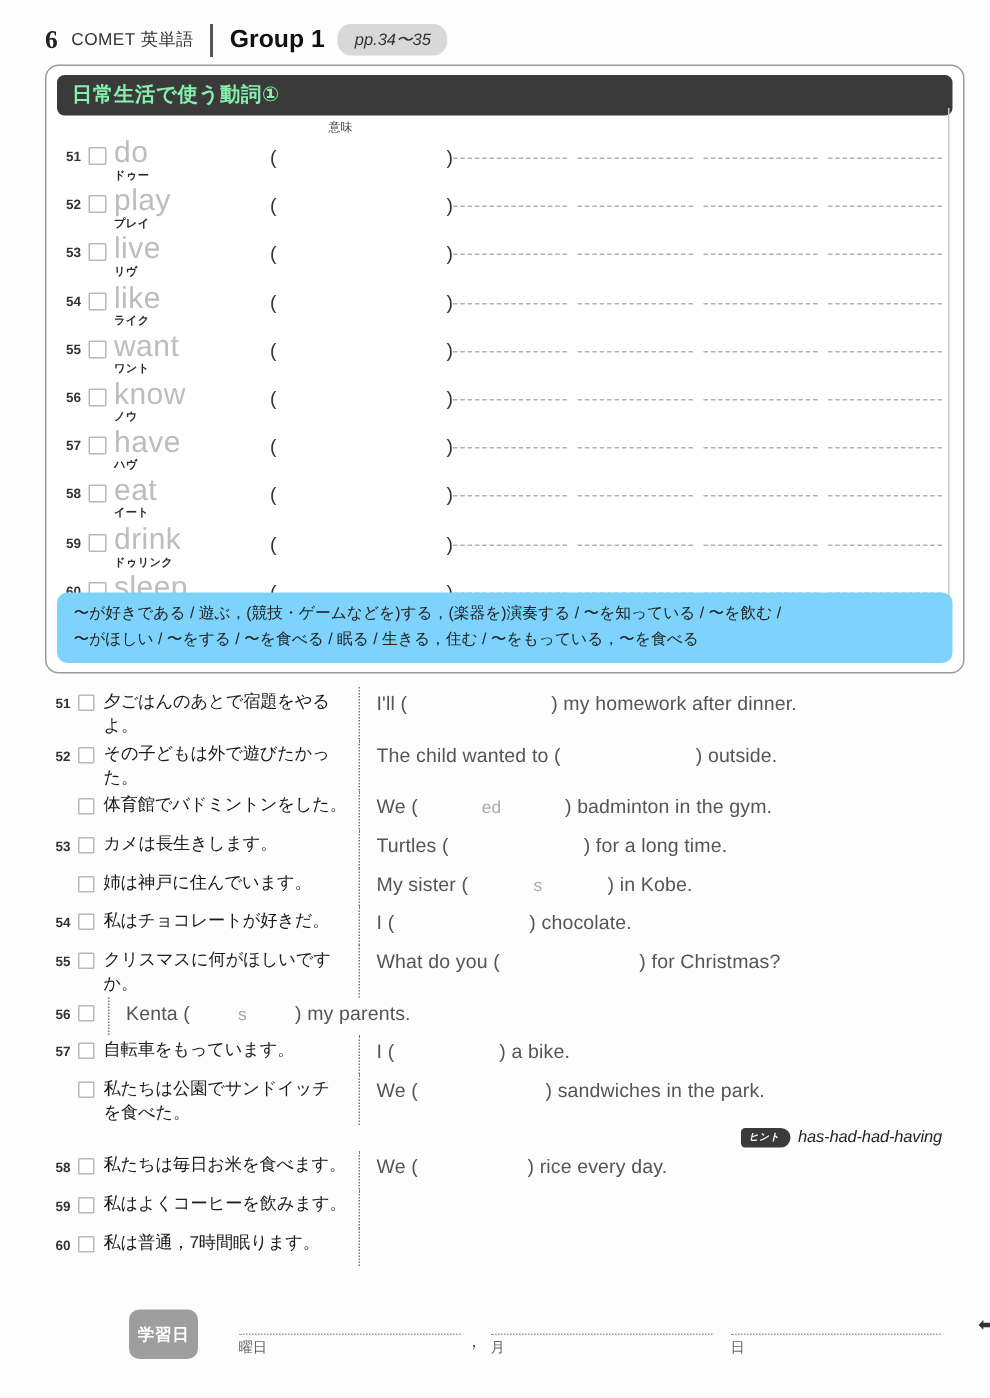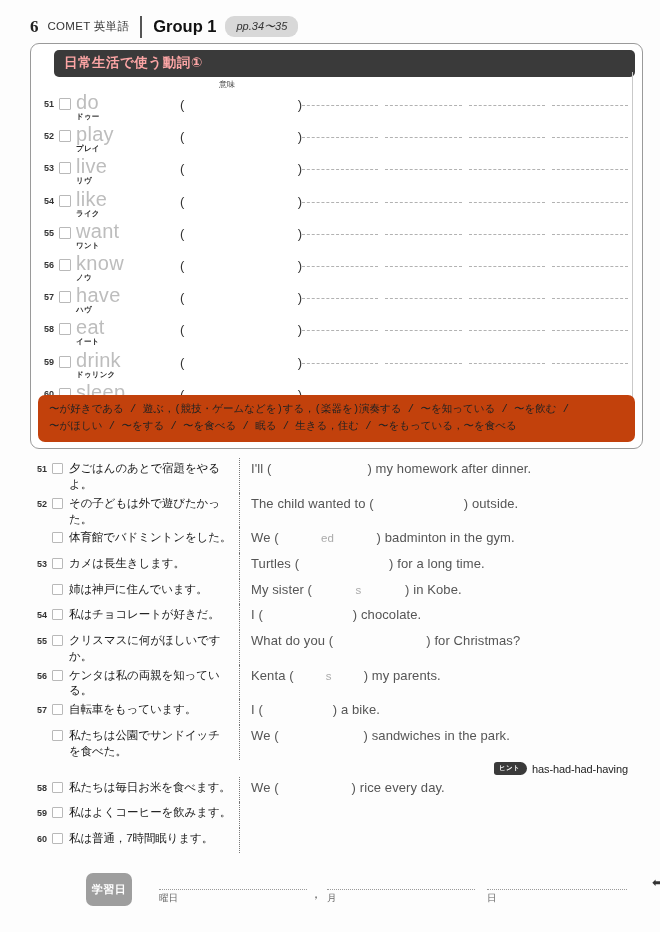--- a/index.html
+++ b/index.html
@@ -48,26 +48,26 @@
     position: relative;
     margin: 3px 17px 0 30px;
     border: 1.5px solid #9a9a9a;
     border-radius: 9px;
     background: #fff;
     padding: 6px 6px 9px 6px;
     height: 406px;
   }
   .panel-title {
     background: #3a3a3a;
-    color: #fca5a5;
+    color: #86efac;
     border-radius: 5px;
     font-size: 13.5px; font-weight: 700;
     letter-spacing: .5px;
     padding: 4px 10px 5px 10px;
-    margin: 0 1px 2px 17px;
+    margin: 0 1px 2px 1px;
   }
   .imi-label {
     font-size: 8px; color: #444;
     text-align: left;
     margin: 2px 0 0 182px;
     height: 11px;
   }
 
   .word-rows { margin-top: 1px; }
   .word-row {
@@ -129,27 +129,26 @@
   }
   .panel-vrule {
     position: absolute;
     right: 9px; top: 28px; bottom: 48px;
     width: 1.4px; background: #c9c9c9;
   }
 
   .answer-bank {
     position: absolute;
     left: 7px; right: 7px; bottom: 6px;
-    background: #c2410c;
+    background: #7dd3fc;
     border-radius: 7px;
     padding: 6px 11px 7px 11px;
     font-size: 10.5px;
     line-height: 1.62;
     color: #222;
-    font-family: Liberation Mono, monospace;
   }
 
   
   .sentence-section {
     margin: 9px 0 0 0;
     padding: 0 18px 0 30px;
     position: relative;
   }
   .s-row {
     display: flex; align-items: flex-start;
@@ -192,23 +191,24 @@
   .s-en .gap {
     display: inline-block;
     text-align: center;
     color: #aaa;
     font-size: 11.5px;
   }
   .s-en .pr { color: #555; font-size: 13px; }
 
   .hint-row {
     display: flex; justify-content: flex-end;
-    align-items: flex-end;
+    align-items: center;
     padding: 1px 14px 2px 0;
     height: 17px;
+    font-style: italic;
   }
   .hint-badge {
     background: #3a3a3a; color: #fff;
     font-size: 6.5px; font-weight: 700;
     padding: 2px 7px 2px 5px;
     border-radius: 3px 7px 7px 3px;
     letter-spacing: .3px;
     margin-right: 5px;
   }
   .hint-text {
@@ -533,23 +533,20 @@
       <div class="s-check"></div>
       <div class="s-jp">
         <div>クリスマスに何がほしいですか。</div>
       </div>
       <div class="s-sep"></div>
       <div class="s-en"><span class="pr">What do you (</span><span class="gap" style="width:93px"></span><span class="pr">) for Christmas?</span></div>
     </div>
     <div class="s-row">
       <div class="s-num">56</div>
       <div class="s-check"></div>
-      <div class="s-jp">
-        <div>ケンタは私の両親を知っている。</div>
-      </div>
       <div class="s-sep"></div>
       <div class="s-en"><span class="pr">Kenta (</span><span class="gap" style="width:70px">s</span><span class="pr">) my parents.</span></div>
     </div>
     <div class="s-row">
       <div class="s-num">57</div>
       <div class="s-check"></div>
       <div class="s-jp">
         <div>自転車をもっています。</div>
       </div>
       <div class="s-sep"></div>

